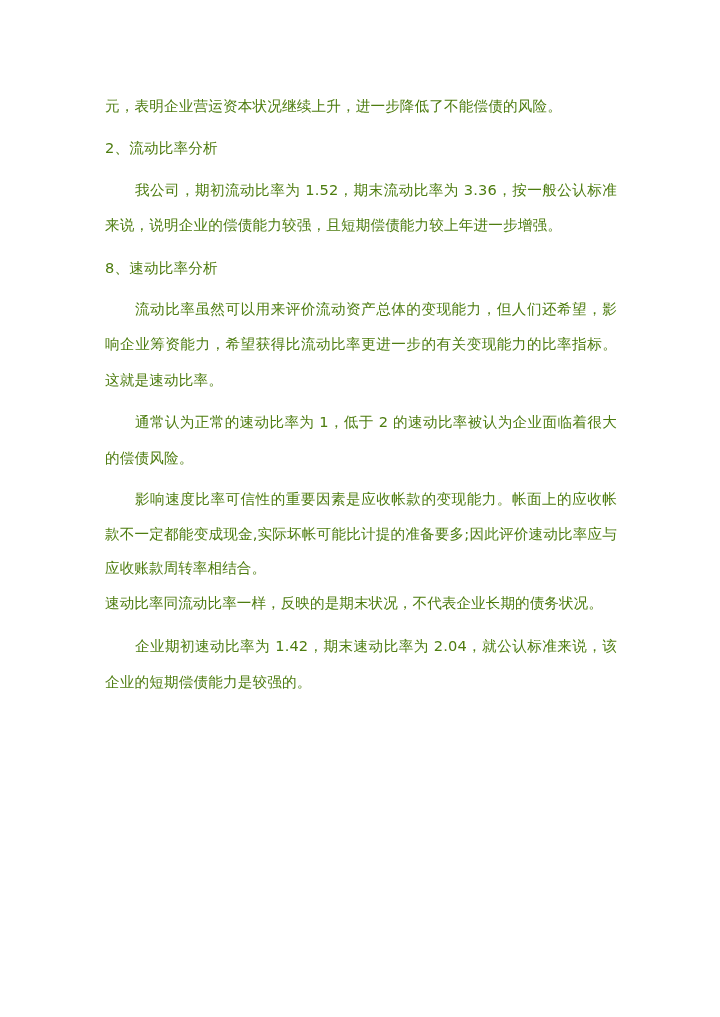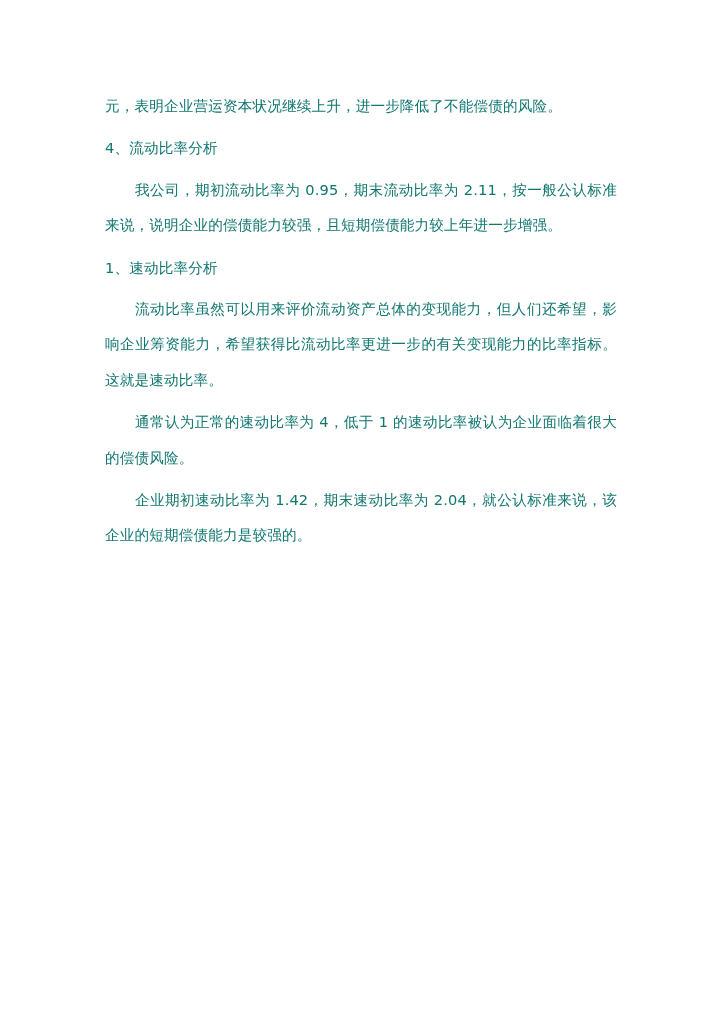--- a/index.html
+++ b/index.html
@@ -7,21 +7,21 @@
     padding: 0;
     background: #ffffff;
   }
   .page {
     position: relative;
     width: 720px;
     height: 1017px;
     background: #ffffff;
     overflow: hidden;
     font-family: "DejaVu Sans", "Liberation Sans", sans-serif;
-    color: #0f766e;
+    color: #4d7c0f;
   }
   .content {
     position: absolute;
     left: 105px;
     top: 88px;
     width: 512px;
   }
   
   .para {
     margin: 0 0 0px 0;
@@ -54,31 +54,33 @@
   .sp-after-tight  { margin-bottom: 8px; }
 </style>
 </head>
 <body>
 
 <div class="page">
   <div class="content">
 
     <p class="para sp-after-lead">元，表明企业营运资本状况继续上升，进一步降低了不能偿债的风险。</p>
 
-    <p class="heading sp-after-head">4、流动比率分析</p>
+    <p class="heading sp-after-head">2、流动比率分析</p>
 
 
 
 
-    <p class="para indent sp-after-para">我公司，期初流动比率为 0.95，期末流动比率为 2.11，按一般公认标准来说，说明企业的偿债能力较强，且短期偿债能力较上年进一步增强。</p>
+    <p class="para indent sp-after-para">我公司，期初流动比率为 1.52，期末流动比率为 3.36，按一般公认标准来说，说明企业的偿债能力较强，且短期偿债能力较上年进一步增强。</p>
 
-    <p class="heading sp-after-head">1、速动比率分析</p>
+    <p class="heading sp-after-head">8、速动比率分析</p>
 
     <p class="para indent sp-after-para">流动比率虽然可以用来评价流动资产总体的变现能力，但人们还希望，影响企业筹资能力，希望获得比流动比率更进一步的有关变现能力的比率指标。这就是速动比率。</p>
 
-    <p class="para indent sp-after-para">通常认为正常的速动比率为 4，低于 1 的速动比率被认为企业面临着很大的偿债风险。</p>
+    <p class="para indent sp-after-para">通常认为正常的速动比率为 1，低于 2 的速动比率被认为企业面临着很大的偿债风险。</p>
 
+    <p class="para indent tight">影响速度比率可信性的重要因素是应收帐款的变现能力。帐面上的应收帐款不一定都能变成现金,实际坏帐可能比计提的准备要多;因此评价速动比率应与应收账款周转率相结合。</p>
 
+    <p class="para tight sp-after-tight">速动比率同流动比率一样，反映的是期末状况，不代表企业长期的债务状况。</p>
 
     <p class="para indent sp-after-para">企业期初速动比率为 1.42，期末速动比率为 2.04，就公认标准来说，该企业的短期偿债能力是较强的。</p>
 
   </div>
 </div>
 
 </body></html>

